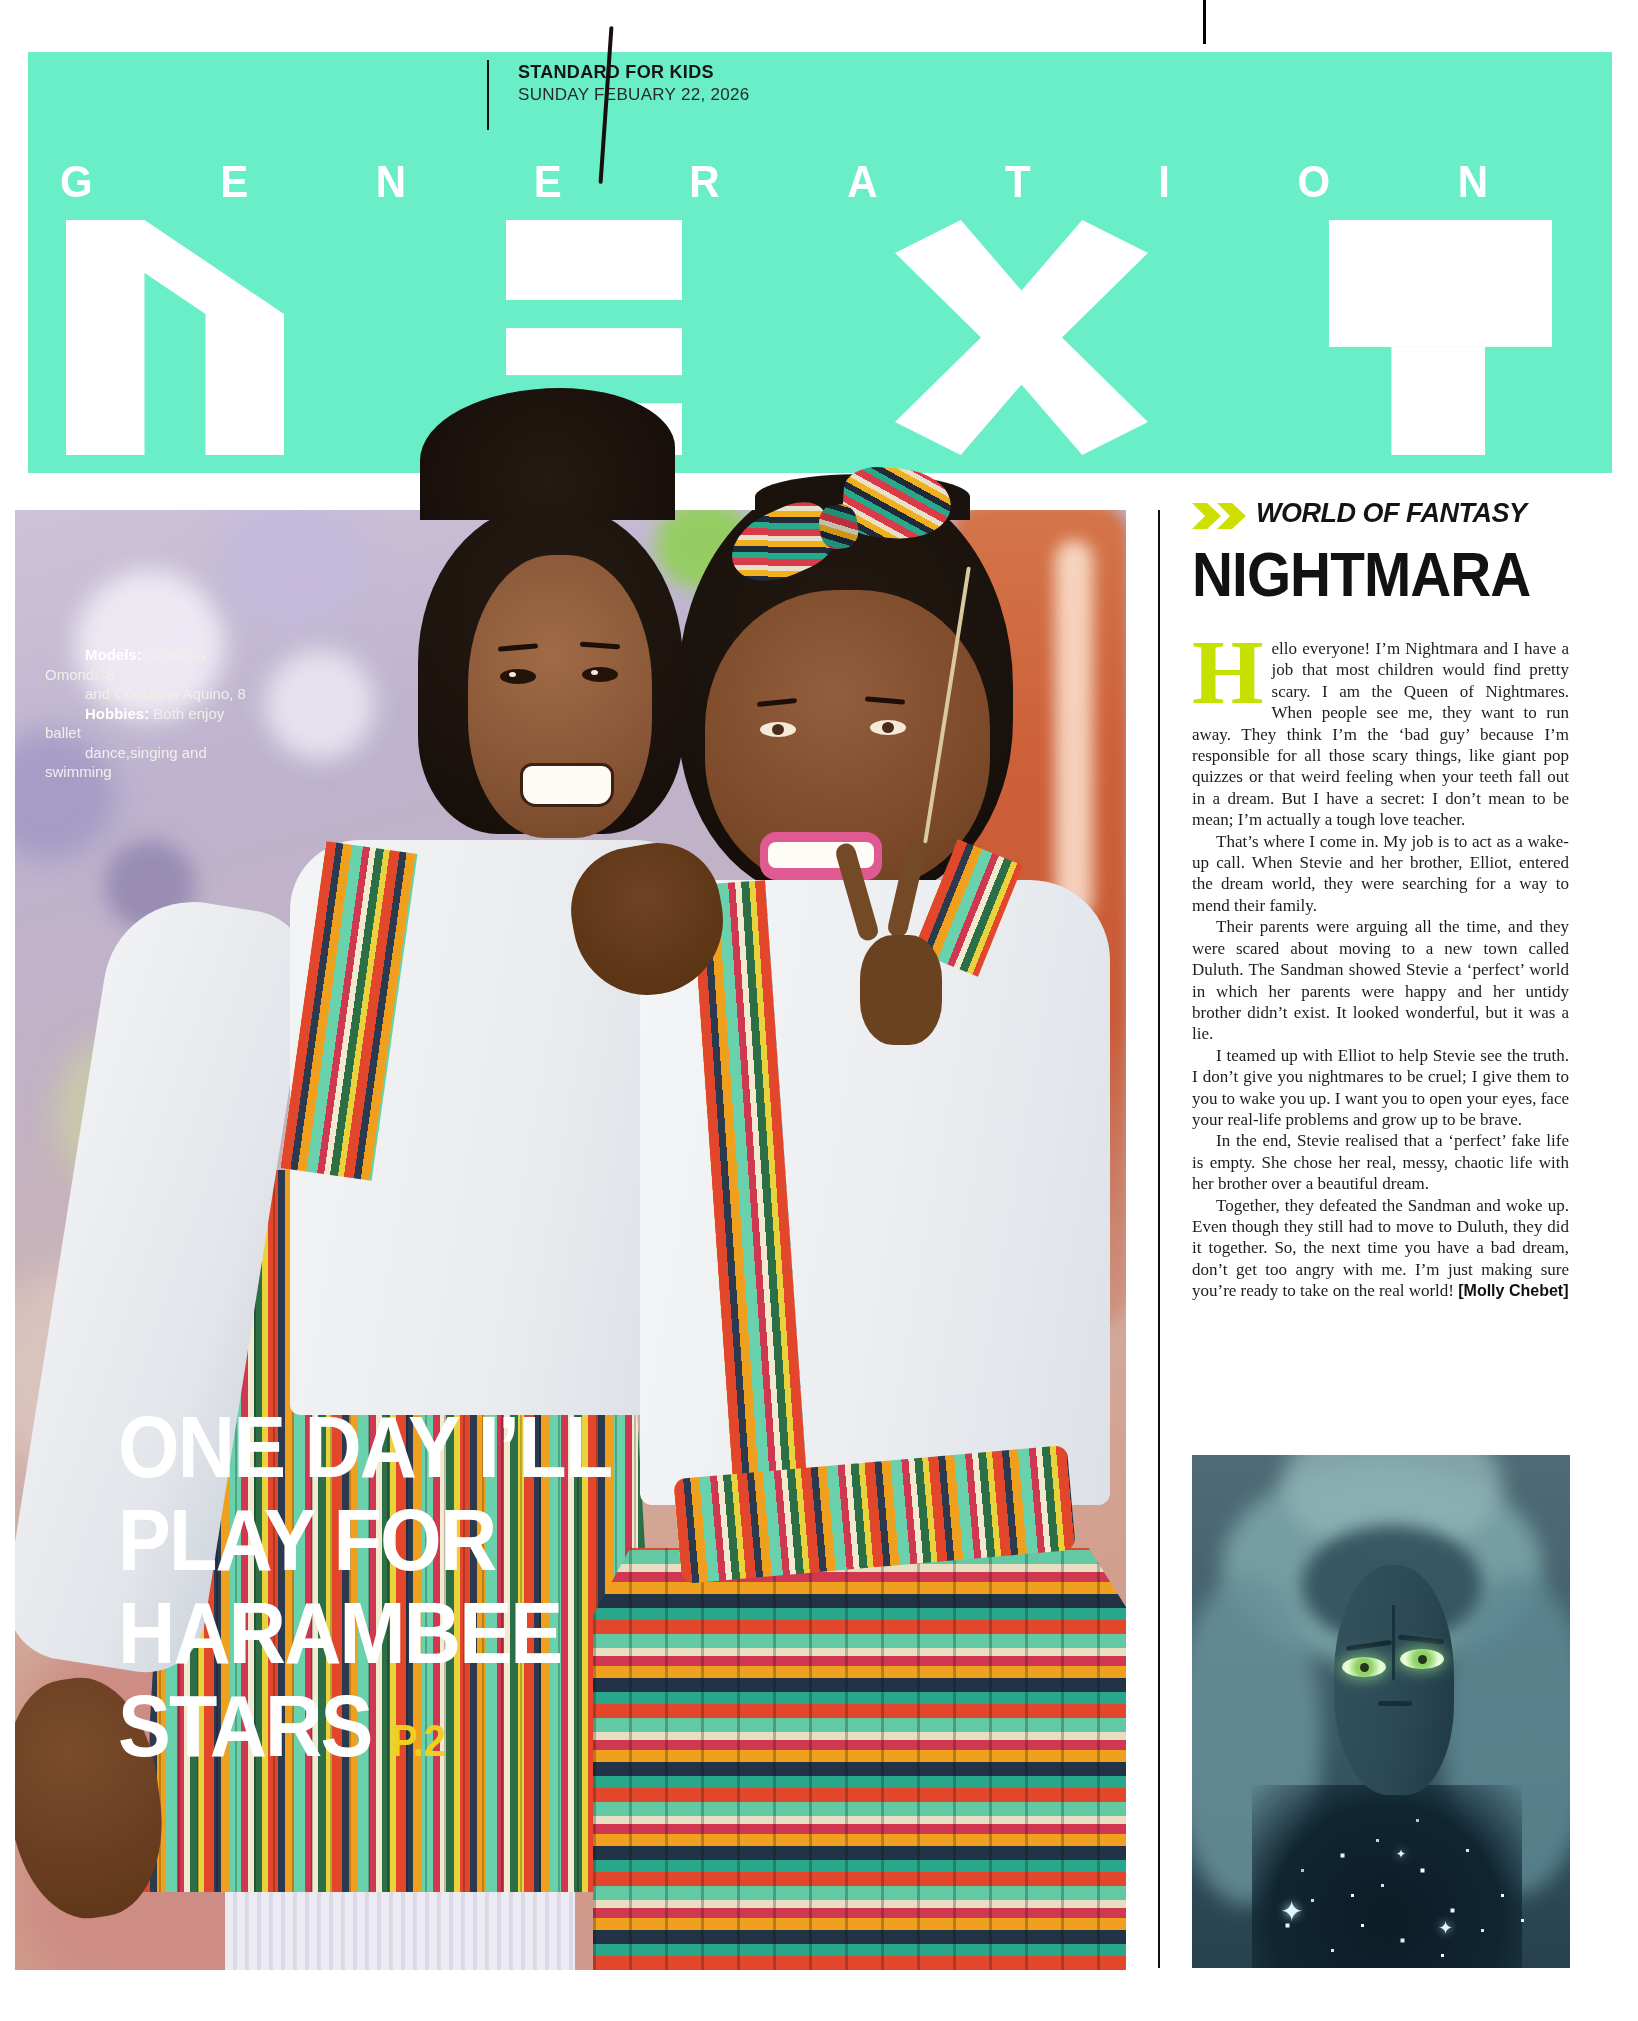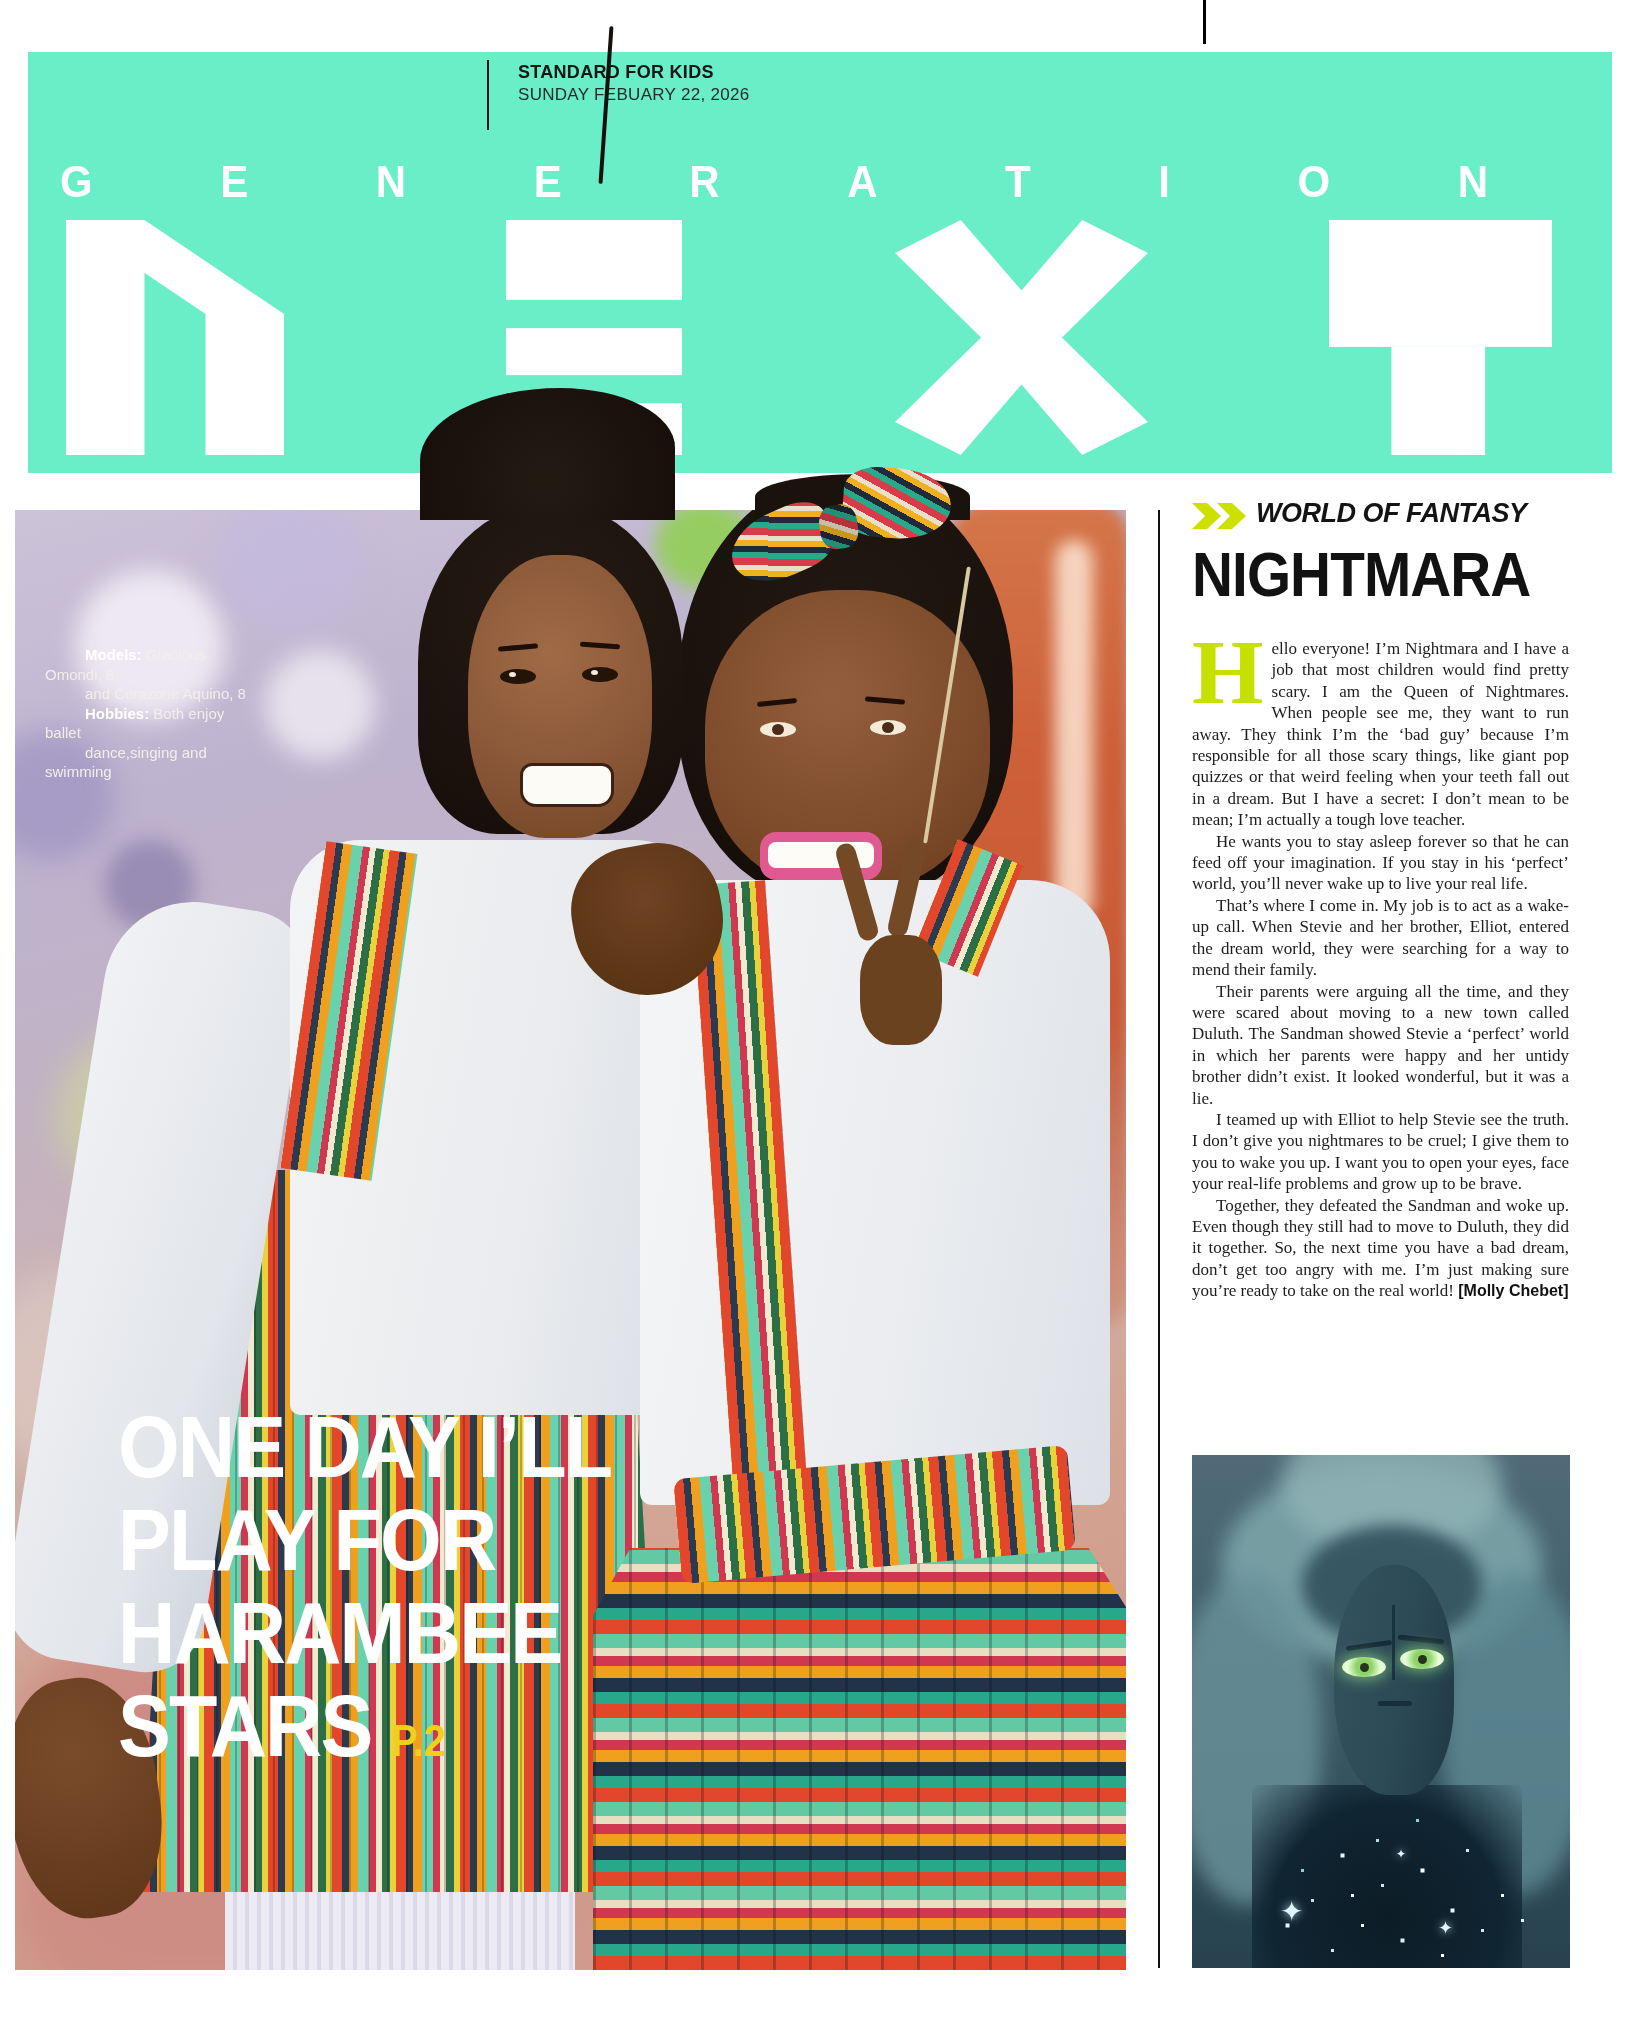--- a/index.html
+++ b/index.html
@@ -304,24 +304,24 @@
         <svg width="56" height="30" viewBox="0 0 56 30">
           <polygon class="lime" points="0,2 15,2 29,15 15,28 0,28 13,15"></polygon>
           <polygon class="lime" points="25,2 40,2 54,15 40,28 25,28 38,15"></polygon>
         </svg>
       </span>
       <span class="kicker-text">WORLD OF FANTASY</span>
     </div>
     <div class="headline">NIGHTMARA</div>
     <div class="body-copy">
       <p class="first"><span class="dcap">H</span><span>ello everyone! I’m Nightmara and I have a job that most children would find pretty scary. I am the Queen of Nightmares. When people see me, they want to run away. They think I’m the ‘bad guy’ because I’m responsible for all those scary things, like giant pop quizzes or that weird feeling when your teeth fall out in a dream. But I have a secret: I don’t mean to be mean; I’m actually a tough love teacher.</span></p>
-      <p>He wants you to stay asleep forever so that he can feed off your imagination. If you stay in his ‘perfect’ world, you’ll never wake up to live your real life.</p>
       <p>That’s where I come in. My job is to act as a wake-up call. When Stevie and her brother, Elliot, entered the dream world, they were searching for a way to mend their family.</p>
       <p>Their parents were arguing all the time, and they were scared about moving to a new town called Duluth. The Sandman showed Stevie a ‘perfect’ world in which her parents were happy and her untidy brother didn’t exist. It looked wonderful, but it was a lie.</p>
       <p>I teamed up with Elliot to help Stevie see the truth. I don’t give you nightmares to be cruel; I give them to you to wake you up. I want you to open your eyes, face your real-life problems and grow up to be brave.</p>
+      <p>In the end, Stevie realised that a ‘perfect’ fake life is empty. She chose her real, messy, chaotic life with her brother over a beautiful dream.</p>
       <p><span>Together, they defeated the Sandman and woke up. Even though they still had to move to Duluth, they did it together. So, the next time you have a bad dream, don’t get too angry with me. I’m just making sure you’re ready to take on the real world!</span> <b class="byline">[Molly Chebet]</b></p>
     </div>
   </div>
 
   <div class="fantasy">
     <div class="f-hair" style="left:30px;top:10px;width:320px;height:200px;background:#7ba4a8;opacity:.9;"></div>
     <div class="f-hair" style="left:-20px;top:120px;width:150px;height:330px;background:#689099;opacity:.85;"></div>
     <div class="f-hair" style="left:250px;top:120px;width:150px;height:320px;background:#5d8893;opacity:.85;"></div>
     <div class="f-hair" style="left:90px;top:-40px;width:220px;height:140px;background:#8fb3b5;opacity:.8;"></div>
     <div class="f-hair" style="left:110px;top:70px;width:180px;height:120px;background:#31505c;opacity:.9;filter:blur(8px);"></div>

